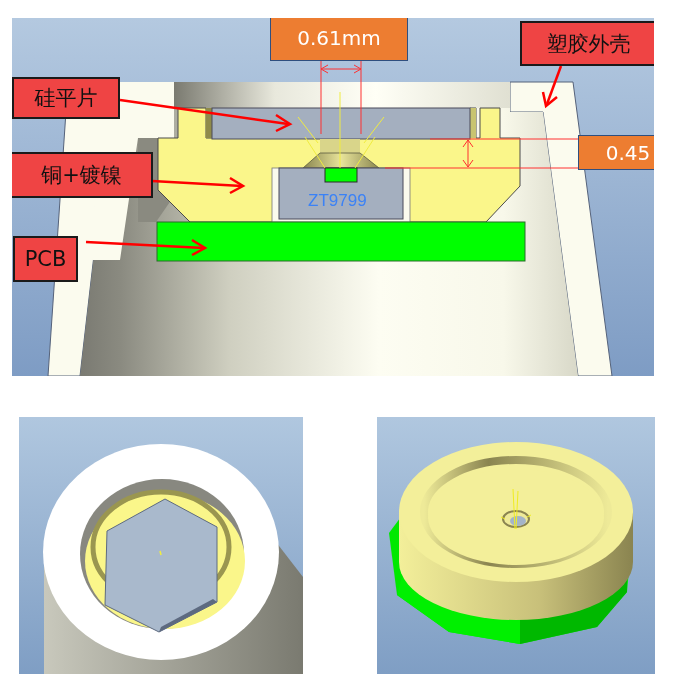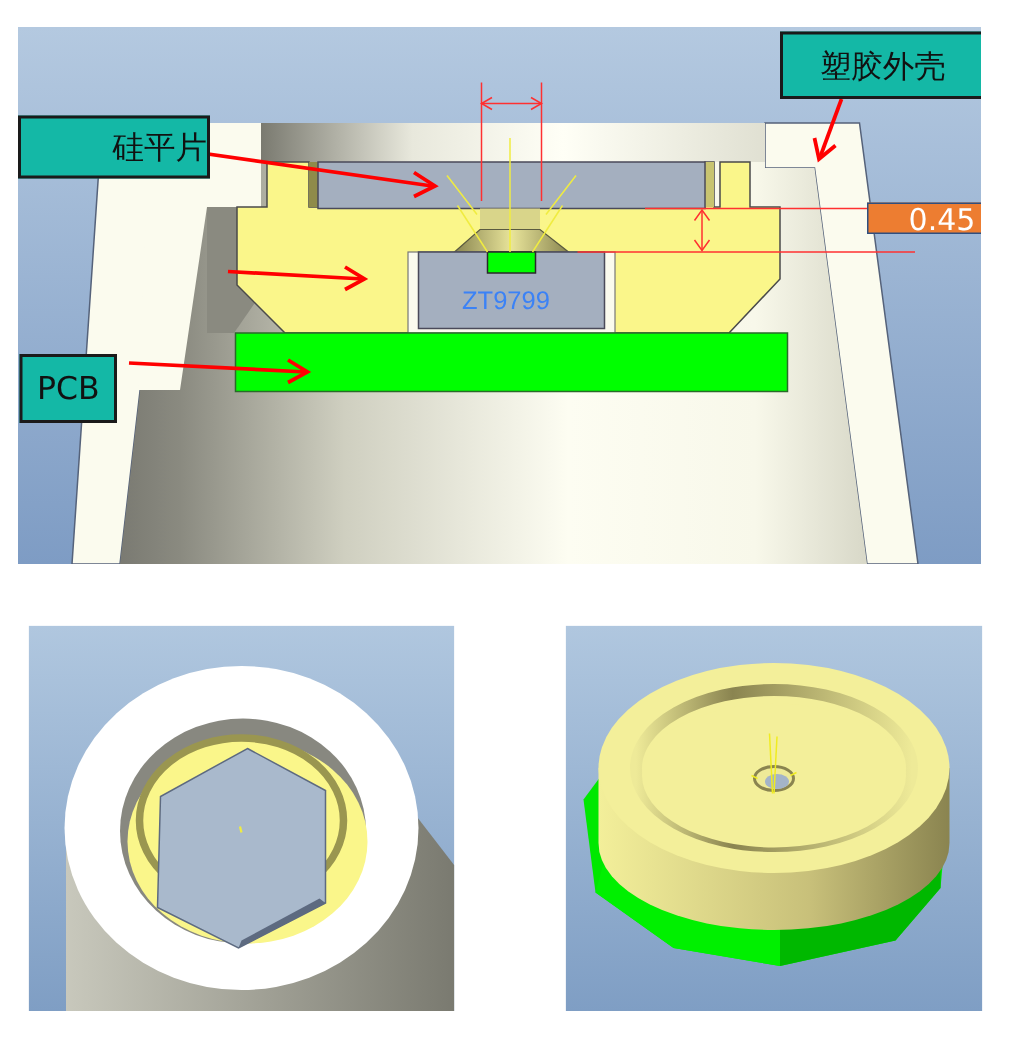--- a/index.html
+++ b/index.html
@@ -1,19 +1,19 @@
 <!DOCTYPE html>
 <html><head>
 <meta charset="utf-8">
 <style>
   html, body { margin:0; padding:0; background:#ffffff; }
   body { width:676px; height:695px; position:relative; overflow:hidden; font-family:"Liberation Sans","DejaVu Sans",sans-serif; }
   .panel { position:absolute; overflow:hidden; }
   svg { display:block; }
-  .label-box { position:absolute; background:#14b8a6; border:2px solid #1a1a1a; color:#111; font-family:"DejaVu Sans",sans-serif; font-size:21px; display:flex; align-items:center; justify-content:center; box-sizing:border-box; }
+  .label-box { position:absolute; background:#ef4444; border:2px solid #1a1a1a; color:#111; font-family:"DejaVu Sans",sans-serif; font-size:21px; display:flex; align-items:center; justify-content:center; box-sizing:border-box; }
   .dim-box { position:absolute; background:#ed7d31; border:1.5px solid #2f4f7f; color:#ffffff; font-family:"DejaVu Sans",sans-serif; font-size:20px; display:flex; align-items:center; justify-content:center; box-sizing:border-box; }
   .chip-text { position:absolute; font-family:"Liberation Sans",sans-serif; font-size:17px; color:#3b82f6; }
 </style>
 </head>
 <body>
 
 <div class="panel" style="left:12px; top:18px; width:642px; height:358px;">
   <svg width="642" height="358" viewBox="12 18 642 358">
     <defs>
       <linearGradient id="bgGrad" x1="0" y1="0" x2="0" y2="1">
@@ -100,30 +100,36 @@
       <polyline points="276,115 290,124 276,131"></polyline>
       <line x1="152" y1="181" x2="242" y2="186"></line>
       <polyline points="230,178 243,186 230,193"></polyline>
       <line x1="86" y1="242" x2="204" y2="248"></line>
       <polyline points="192,240 205,248 192,255"></polyline>
       <line x1="561" y1="66" x2="547" y2="104"></line>
       <polyline points="543,92 546,106 557,97"></polyline>
     </g>
   </svg>
 
-  <div class="label-box" style="left:0px; top:59px; width:128px; height:42px;justify-content:flex-end;">
+  <div class="label-box" style="left:0px; top:59px; width:108px; height:42px;">
     <span>硅平片</span>
+  </div>
+  <div class="label-box" style="left:-2px; top:134px; width:143px; height:46px;">
+    <span>铜+镀镍</span>
   </div>
   <div class="label-box" style="left:1px; top:218px; width:65px; height:46px;">
     <span>PCB</span>
   </div>
   <div class="label-box" style="left:508px; top:3px; width:137px; height:45px;">
     <span>塑胶外壳</span>
   </div>
-  <div class="dim-box" style="left:566px; top:117px; width:80px; height:21px;padding-left:20px;">
+  <div class="dim-box" style="left:258px; top:-3px; width:138px; height:46px;">
+    <span>0.61mm</span>
+  </div>
+  <div class="dim-box" style="left:566px; top:117px; width:80px; height:35px;padding-left:20px;">
     <span>0.45</span>
   </div>
   <div class="chip-text" style="left:296px; top:173px;">ZT9799</div>
 </div>
 
 <div class="panel" style="left:19px; top:417px; width:284px; height:257px;">
   <svg width="284" height="257" viewBox="0 0 284 257">
     <defs>
       <linearGradient id="blBg" x1="0" y1="0" x2="0" y2="1">
         <stop offset="0" stop-color="#b0c7df"></stop>

